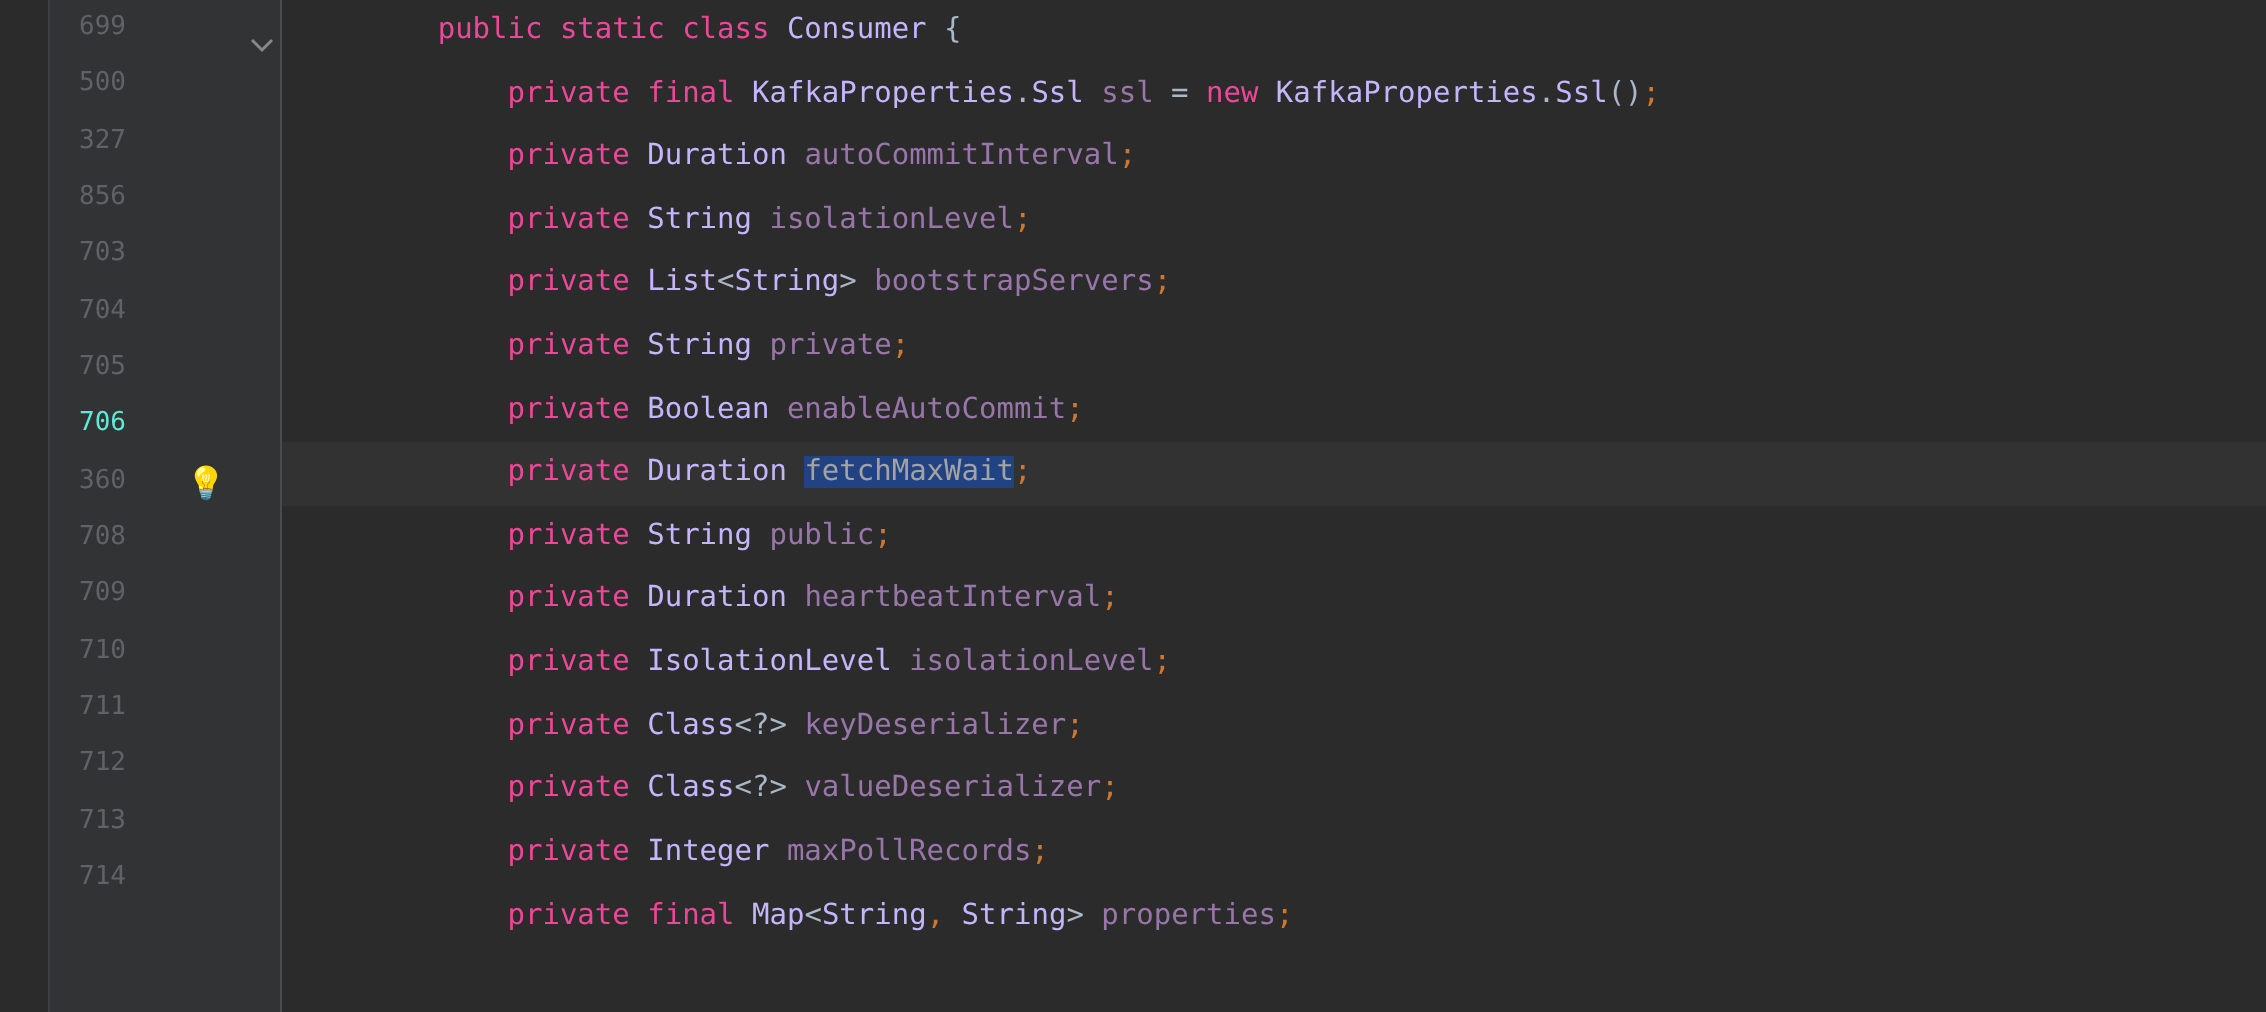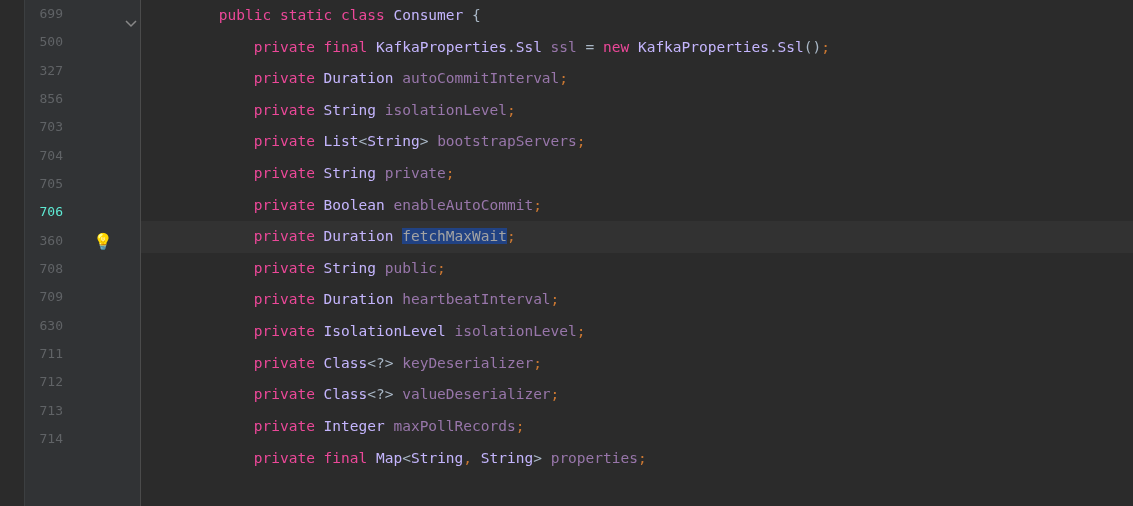--- a/index.html
+++ b/index.html
@@ -91,21 +91,21 @@
       <div class="gutter-line">500</div>
       <div class="gutter-line">327</div>
       <div class="gutter-line">856</div>
       <div class="gutter-line">703</div>
       <div class="gutter-line">704</div>
       <div class="gutter-line">705</div>
       <div class="gutter-line current">706</div>
       <div class="gutter-line">360</div>
       <div class="gutter-line">708</div>
       <div class="gutter-line">709</div>
-      <div class="gutter-line">630</div>
+      <div class="gutter-line">710</div>
       <div class="gutter-line">711</div>
       <div class="gutter-line">712</div>
       <div class="gutter-line">713</div>
       <div class="gutter-line">714</div>
     </div>
   <div class="icon-col" id="iconcol">
       <div class="lightbulb" style="top: 225.2px;">💡</div>
     </div>
   <div class="fold-col" id="foldcol">
       <div class="fold-icon" style="top: 10px;"><svg viewBox="0 0 12 12" width="12" height="12">

